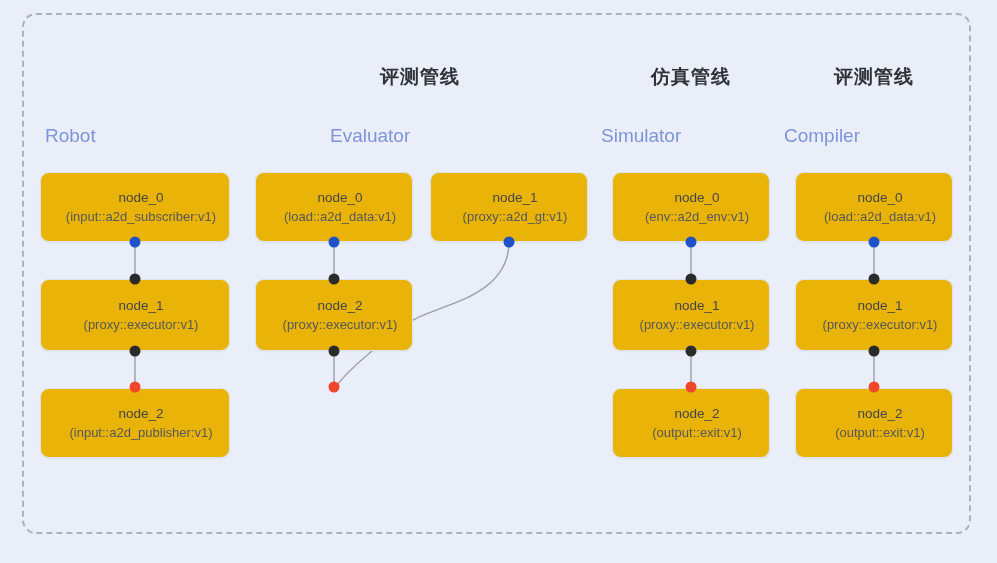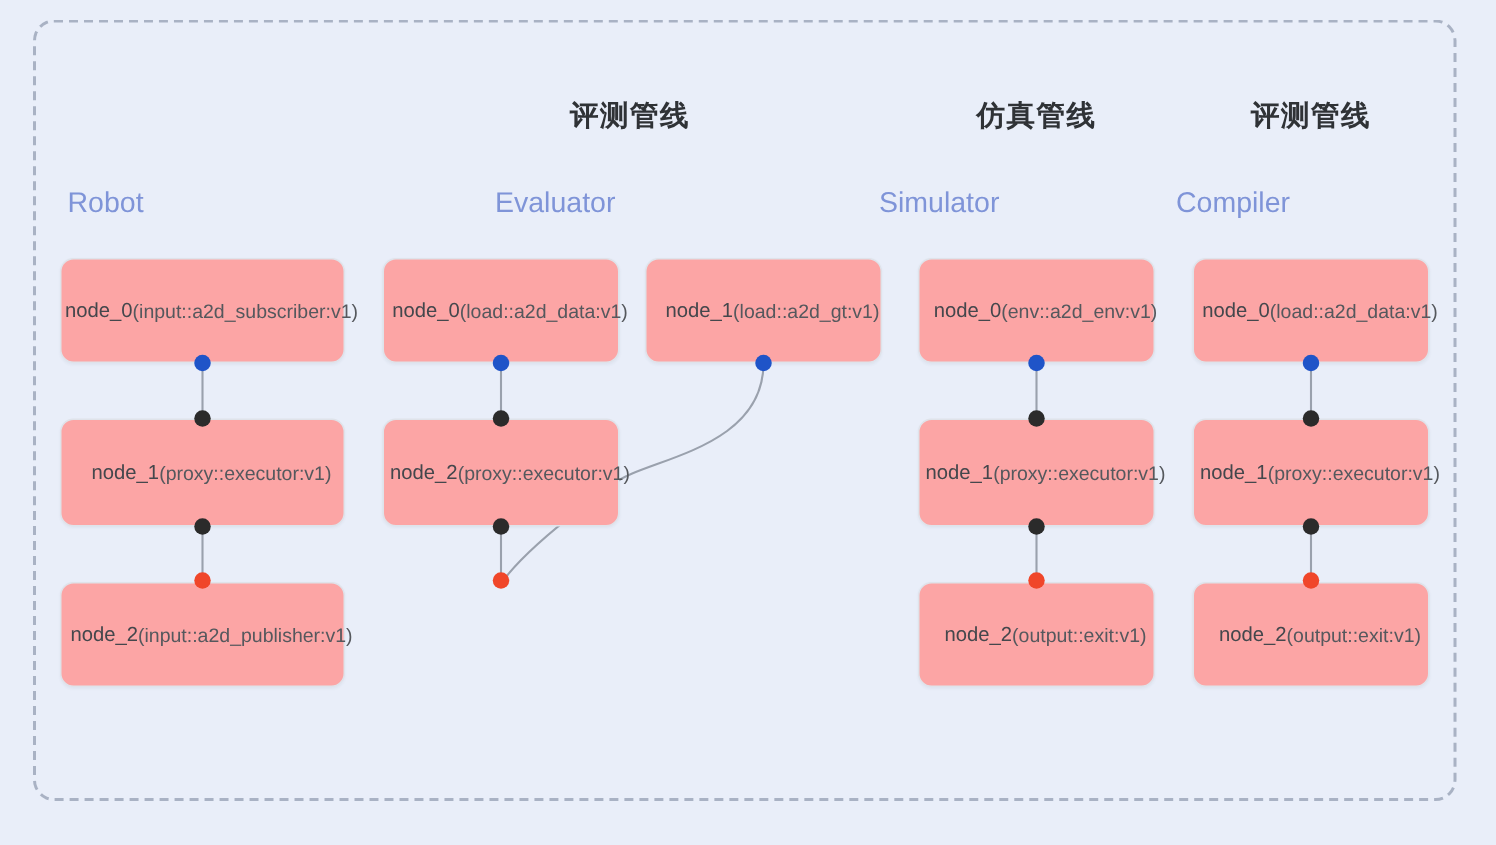--- a/index.html
+++ b/index.html
@@ -59,25 +59,25 @@
     color: #7f94d8;
     font-size: 19px;
     font-weight: normal;
     white-space: nowrap;
   }
 
   
   .node {
     position: absolute;
     box-sizing: border-box;
-    background: #fca5a5;
+    background: #eab308;
     border: 1px solid #dfe3ea;
     border-radius: 9px;
     display: flex;
-    flex-direction: row;
+    flex-direction: column;
     align-items: center;
     justify-content: center;
     box-shadow: 0 1px 2px rgba(40, 50, 80, 0.05);
     padding-left: 12px;
   }
   .node-title {
     color: #44474c;
     font-size: 13.5px;
     line-height: 18px;
     white-space: nowrap;
@@ -127,21 +127,21 @@
       <line x1="874" y1="351" x2="874" y2="387"></line>
     </g>
   </svg>
 
   <div class="col-sub" style="left:45px; top:125px; width:180px;">Robot</div>
 
   <div class="col-title" style="left:330px; top:64px; width:180px;">评测管线</div>
   <div class="col-sub" style="left:330px; top:125px; width:180px;">Evaluator</div>
 
   <div class="col-title" style="left:601px; top:64px; width:180px;">仿真管线</div>
-  <div class="col-sub" style="left:586px; top:125px; width:180px;">Simulator</div>
+  <div class="col-sub" style="left:601px; top:125px; width:180px;">Simulator</div>
 
   <div class="col-title" style="left:784px; top:64px; width:180px;">评测管线</div>
   <div class="col-sub" style="left:784px; top:125px; width:180px;">Compiler</div>
 
   <div class="node" style="left:40px; top:172px; width:190px; height:70px;">
     <div class="node-title">node_0</div>
     <div class="node-sub">(input::a2d_subscriber:v1)</div>
   </div>
   <div class="dot blue" style="left:135px; top:242px;"></div>
 
@@ -159,21 +159,21 @@
   <div class="dot red" style="left:135px; top:387px;"></div>
 
   <div class="node" style="left:255px; top:172px; width:158px; height:70px;">
     <div class="node-title">node_0</div>
     <div class="node-sub">(load::a2d_data:v1)</div>
   </div>
   <div class="dot blue" style="left:334px; top:242px;"></div>
 
   <div class="node" style="left:430px; top:172px; width:158px; height:70px;">
     <div class="node-title">node_1</div>
-    <div class="node-sub">(load::a2d_gt:v1)</div>
+    <div class="node-sub">(proxy::a2d_gt:v1)</div>
   </div>
   <div class="dot blue" style="left:509px; top:242px;"></div>
 
   <div class="node" style="left:255px; top:279px; width:158px; height:72px;">
     <div class="node-title">node_2</div>
     <div class="node-sub">(proxy::executor:v1)</div>
   </div>
   <div class="dot black" style="left:334px; top:279px;"></div>
   <div class="dot black" style="left:334px; top:351px;"></div>
 

